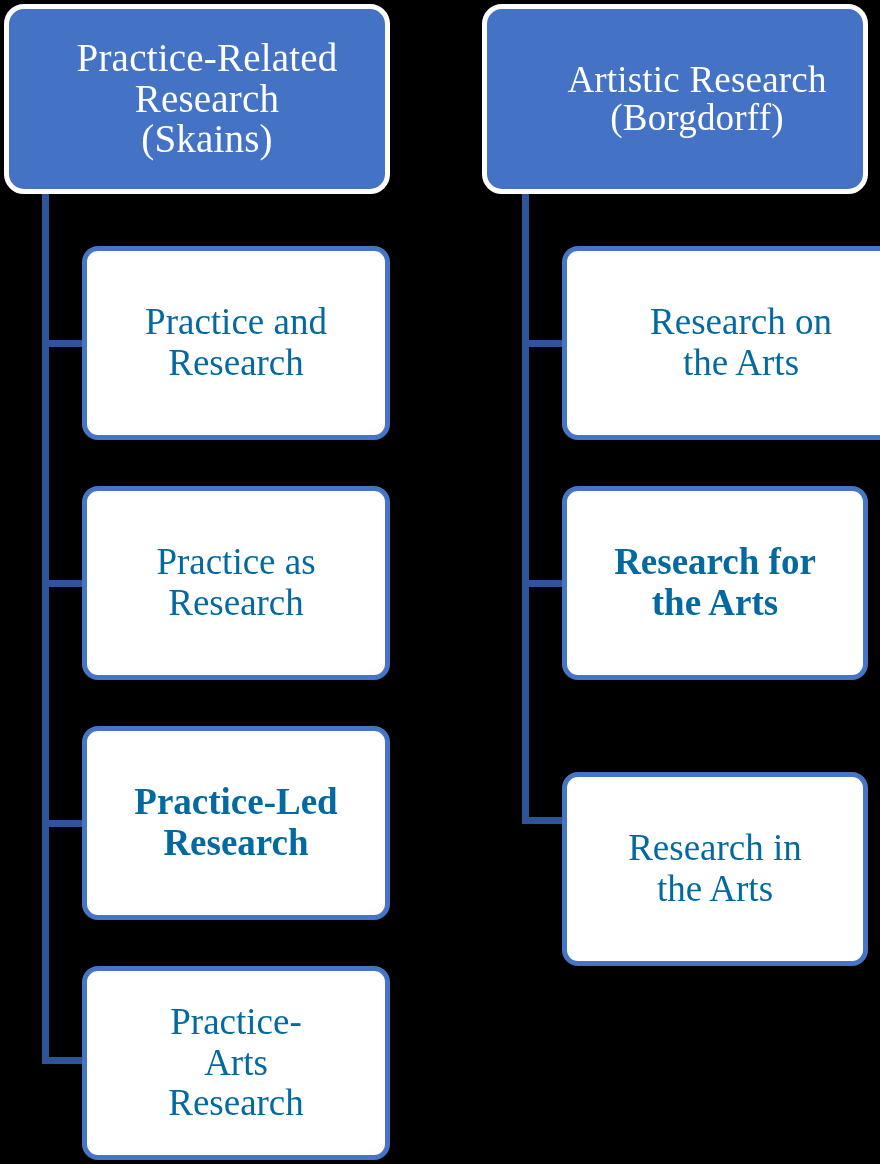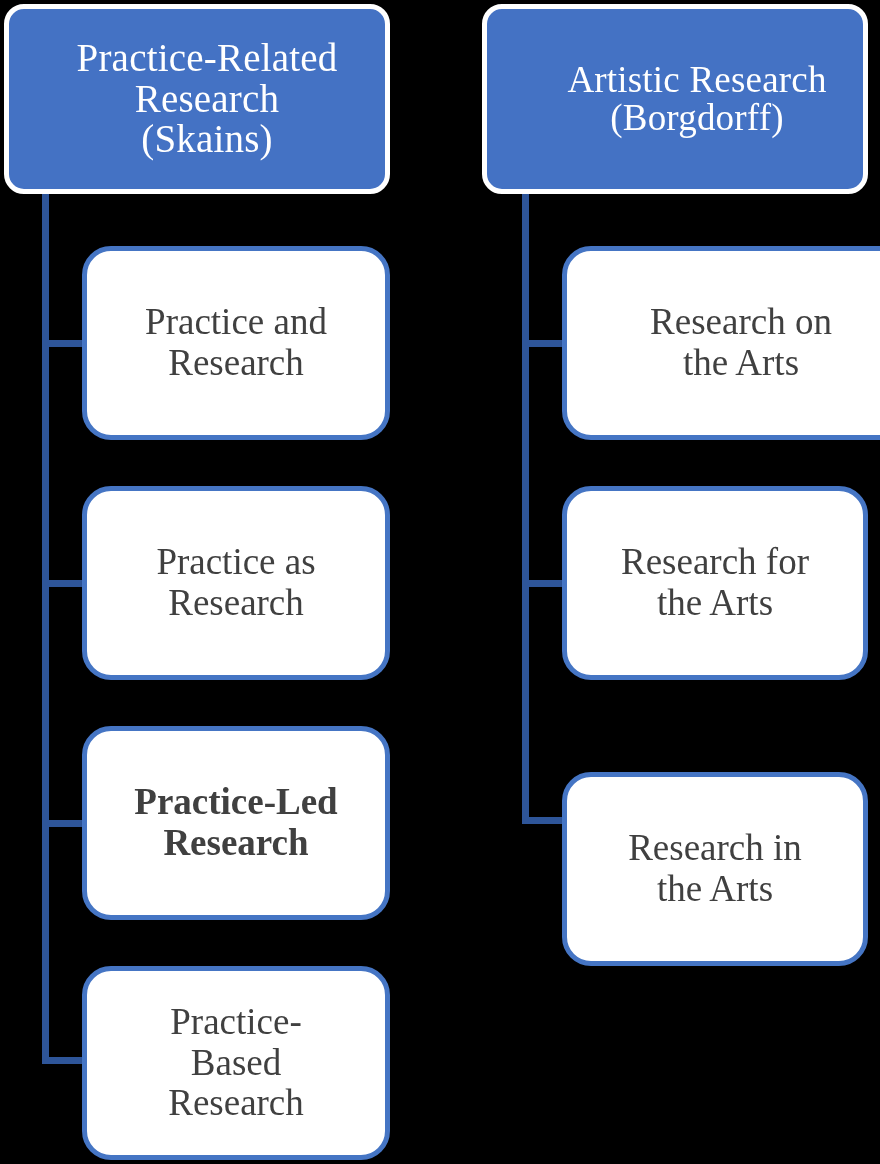--- a/index.html
+++ b/index.html
@@ -54,26 +54,26 @@
     font-size: 37px;
     padding-left: 24px;
   }
 
   
   .child-box {
     position: absolute;
     box-sizing: border-box;
     background: #FFFFFF;
     border: 5px solid #4575C4;
-    border-radius: 29px;
+    border-radius: 16px;
     display: flex;
     align-items: center;
     justify-content: flex-start;
     text-align: center;
-    color: #404040;
+    color: #0369a1;
     font-size: 37px;
     line-height: 1.1;
     box-shadow: 2px 3px 3px rgba(0,0,0,0.45);
   }
   .child-box .label {
     display: block;
     width: 100%;
     padding: 0 10px;
     white-space: pre-line;
   }
@@ -122,35 +122,35 @@
 Research</span>
   </div>
 
   <div class="child-box" style="left:82px; top:726px; width:308px; height:194px;font-weight:bold;">
     <span class="label">Practice-Led
 Research</span>
   </div>
 
   <div class="child-box" style="left:82px; top:966px; width:308px; height:194px;">
     <span class="label">Practice-
-Based
+Arts
 Research</span>
   </div>
 
   <div class="root-box" id="root-right">
     <span class="label">Artistic Research
 (Borgdorff)</span>
   </div>
 
   <div class="child-box" style="left:562px; top:246px; width:358px; height:194px;">
     <span class="label">Research on
 the Arts</span>
   </div>
 
-  <div class="child-box" style="left:562px; top:486px; width:306px; height:194px;">
+  <div class="child-box" style="left:562px; top:486px; width:306px; height:194px;font-weight:bold;">
     <span class="label">Research for
 the Arts</span>
   </div>
 
   <div class="child-box" style="left:562px; top:726px; width:306px; height:194px;margin-top:46px;">
     <span class="label">Research in
 the Arts</span>
   </div>
 
 </div>

